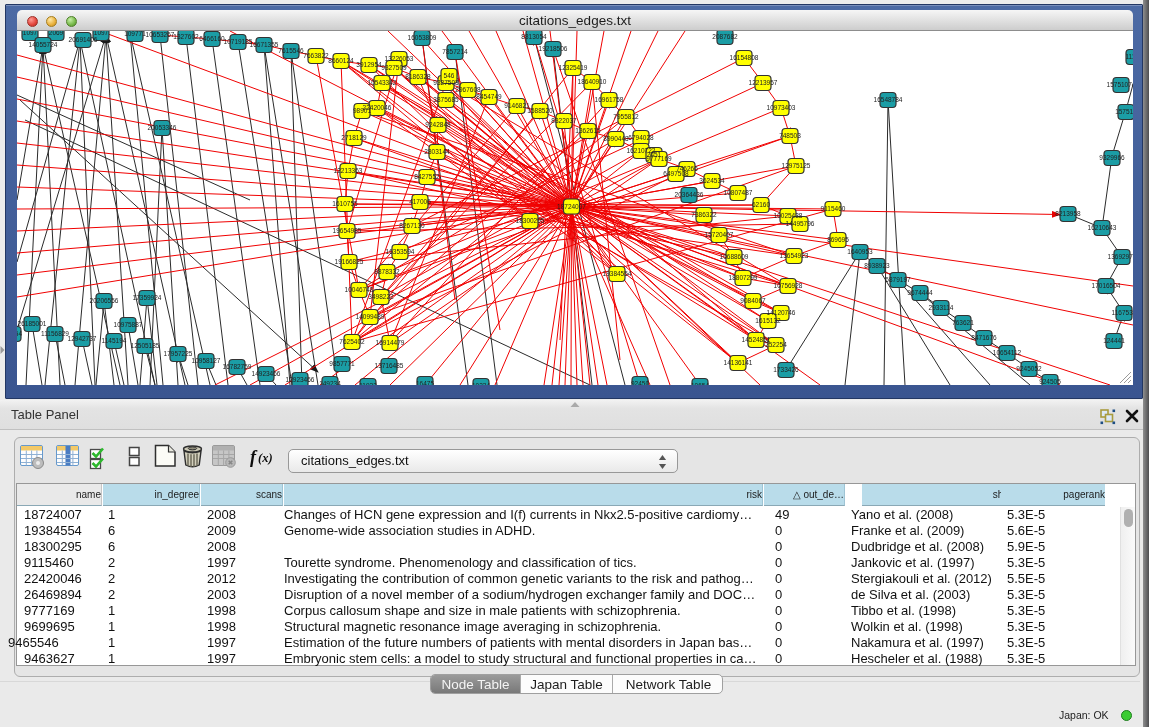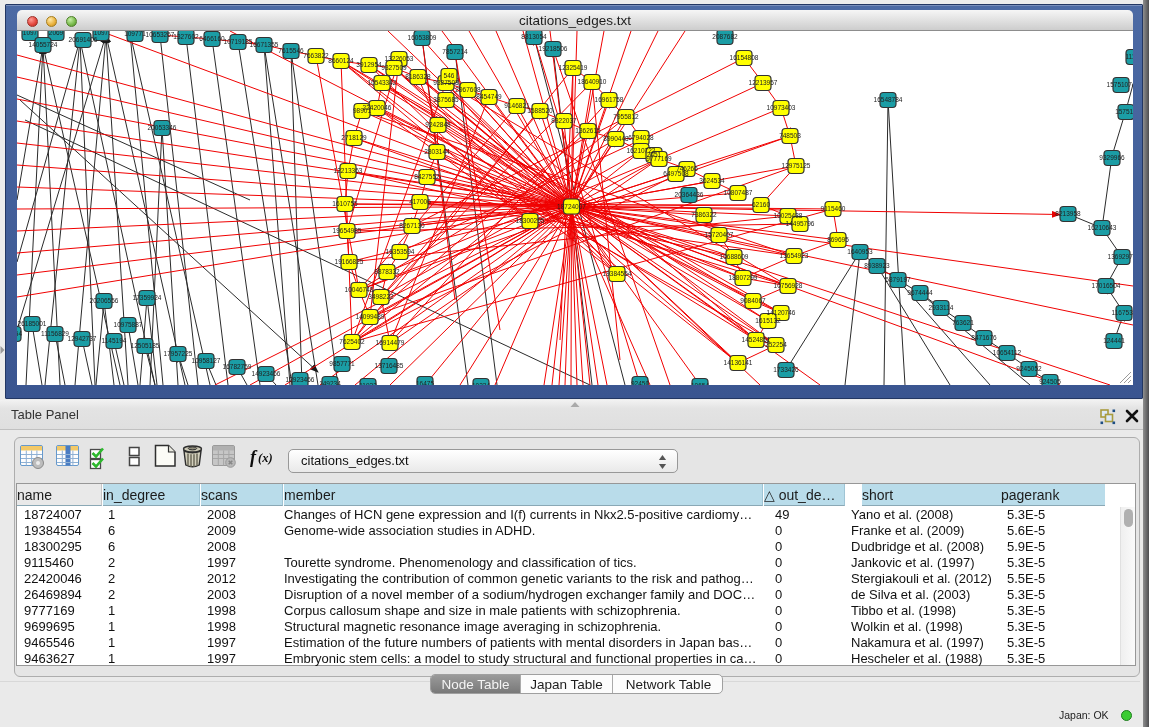--- a/index.html
+++ b/index.html
@@ -6,21 +6,21 @@
 #tbar{position:absolute;left:17px;top:10px;width:1116px;height:21px;background:linear-gradient(180deg,#f6f6f6,#cdcdcd);border-bottom:1px solid #8d8d8d;border-radius:5px 5px 0 0}
 #tbar .ttl{position:absolute;left:0;right:0;top:3px;text-align:center;font-size:13.5px;color:#1c1c1c}
 .tl{position:absolute;top:15.5px;width:11px;height:11px;border-radius:50%}
 #canvas{position:absolute;left:17px;top:31px;width:1116px;height:354px;background:#fff;overflow:hidden}
 #tph{position:absolute;left:0;top:400px;width:1143px;height:30px;background:linear-gradient(180deg,#f2f2f2 0%,#e3e3e3 30%,#dfdfdf 100%);border-bottom:1px solid #c0c0c0}
 #tph .t{position:absolute;left:11px;top:7px;font-size:13px;color:#333}
 #panel{position:absolute;left:0;top:430px;width:1143px;height:297px;background:#eaeaea}
 #cont{position:absolute;left:14px;top:437px;width:1126px;height:240px;background:#e5e5e5;border:1px solid #adadad;border-radius:6px}
 #combo{position:absolute;left:288px;top:449px;width:390px;height:24px;background:linear-gradient(180deg,#ffffff,#e9e9e9);border:1px solid #989898;border-radius:5px;font-size:13px;color:#111;line-height:22px;padding-left:12px}
 #tablebox{position:absolute;left:16px;top:483px;width:1120px;height:183px;background:#fff;border:1px solid #979797}
-.hc{position:absolute;top:484px;height:22px;background:#b9dcea;border-right:1px solid #9fc4d4;font-size:14px;color:#1c1c1c;text-align:left;line-height:22px;border-bottom:1px solid #8aa8b5}
+.hc{position:absolute;top:484px;height:22px;background:#b9dcea;border-right:1px solid #9fc4d4;font-size:10px;color:#1c1c1c;text-align:right;line-height:22px;border-bottom:1px solid #8aa8b5}
 .tr{position:absolute;left:0;width:1120px;height:16px;font-size:13px;color:#111}
 .tr span{position:absolute;top:1px;white-space:nowrap;overflow:hidden;text-overflow:ellipsis}
 #vsb{position:absolute;left:1120px;top:507px;width:15px;height:158px;background:linear-gradient(90deg,#efefef,#fafafa);border-left:1px solid #e0e0e0}
 #vsb .th{position:absolute;left:2.5px;top:2px;width:9px;height:18px;background:#b0b0b0;border-radius:5px}
 #seg{position:absolute;left:430px;top:674px;width:293px;height:20px;border:1px solid #9f9f9f;border-radius:5px;background:#fcfcfc;font-size:13.5px;overflow:hidden}
 #seg div{position:absolute;top:0;height:20px;text-align:center;line-height:19px;color:#1d1d1d}
 #rstrip{position:absolute;left:1143px;top:0;width:6px;height:727px;background:linear-gradient(90deg,#8f8f8f,#4e4e50)}
 #mem{position:absolute;left:1059px;top:709px;font-size:10.5px;color:#222}
 #memdot{position:absolute;left:1121px;top:710px;width:11px;height:11px;border-radius:50%;background:#3ccc33;border:1.2px solid #1f7d1f}
 </style></head><body>
@@ -703,21 +703,21 @@
 <div id="combo">citations_edges.txt
 <svg style="position:absolute;right:10px;top:5px" width="9" height="14" viewBox="0 0 9 14">
       <path d="M4.5 0l3.6 5H0.9z" fill="#555"></path>
       <path d="M4.5 14l3.6-5H0.9z" fill="#555"></path>
     </svg>
 </div>
 <div id="tablebox"></div>
 <div class="hc" style="left:17px;width:85px;background:#e9e9e9;border-right:1px solid #c6c6c6">name</div>
 <div class="hc" style="left:103px;width:97px">in_degree</div>
 <div class="hc" style="left:201px;width:82px">scans</div>
-<div class="hc" style="left:284px;width:479px">member</div>
+<div class="hc" style="left:284px;width:479px">risk</div>
 <div class="hc" style="left:764px;width:81px">△ out_de…</div>
 <div class="hc" style="left:862px;width:154px">short</div>
 <div class="hc" style="left:1001px;width:104px;border-right:none">pagerank</div>
 <div class="tr" style="top:506px">
     <span style="left:24px">18724007</span>
     <span style="left:108px">1</span>
     <span style="left:207px">2008</span>
     <span style="left:284px;max-width:474px;overflow:hidden">Changes of HCN gene expression and I(f) currents in Nkx2.5-positive cardiomyoc…</span>
     <span style="left:775px">49</span>
     <span style="left:851px">Yano et al. (2008)</span>
@@ -779,21 +779,21 @@
 <div class="tr" style="top:618px">
     <span style="left:24px">9699695</span>
     <span style="left:108px">1</span>
     <span style="left:207px">1998</span>
     <span style="left:284px;max-width:474px;overflow:hidden">Structural magnetic resonance image averaging in schizophrenia.</span>
     <span style="left:775px">0</span>
     <span style="left:851px">Wolkin et al. (1998)</span>
     <span style="left:1007px">5.3E-5</span>
   </div>
 <div class="tr" style="top:634px">
-    <span style="left:24px">9465546</span>
+    <span style="left:8px">9465546</span>
     <span style="left:108px">1</span>
     <span style="left:207px">1997</span>
     <span style="left:284px;max-width:474px;overflow:hidden">Estimation of the future numbers of patients with mental disorders in Japan base…</span>
     <span style="left:775px">0</span>
     <span style="left:851px">Nakamura et al. (1997)</span>
     <span style="left:1007px">5.3E-5</span>
   </div>
 <div class="tr" style="top:650px">
     <span style="left:24px">9463627</span>
     <span style="left:108px">1</span>

